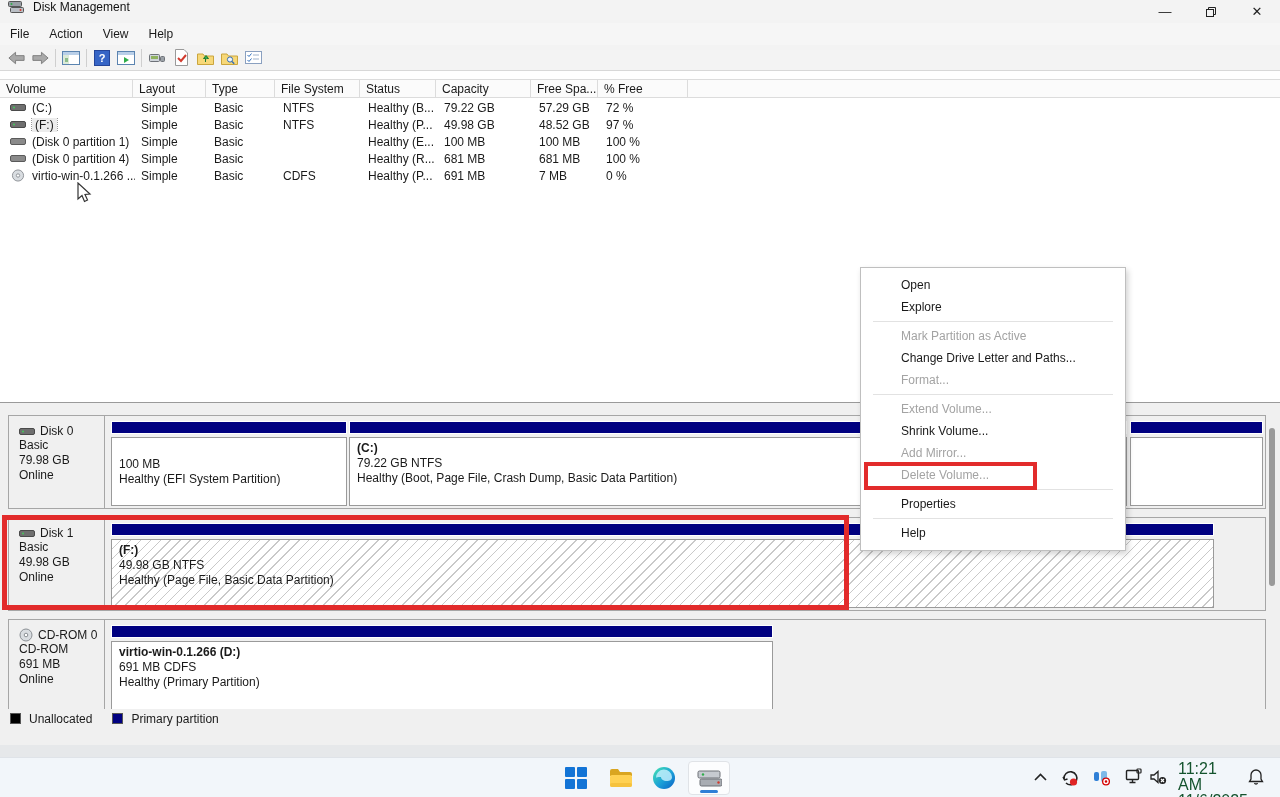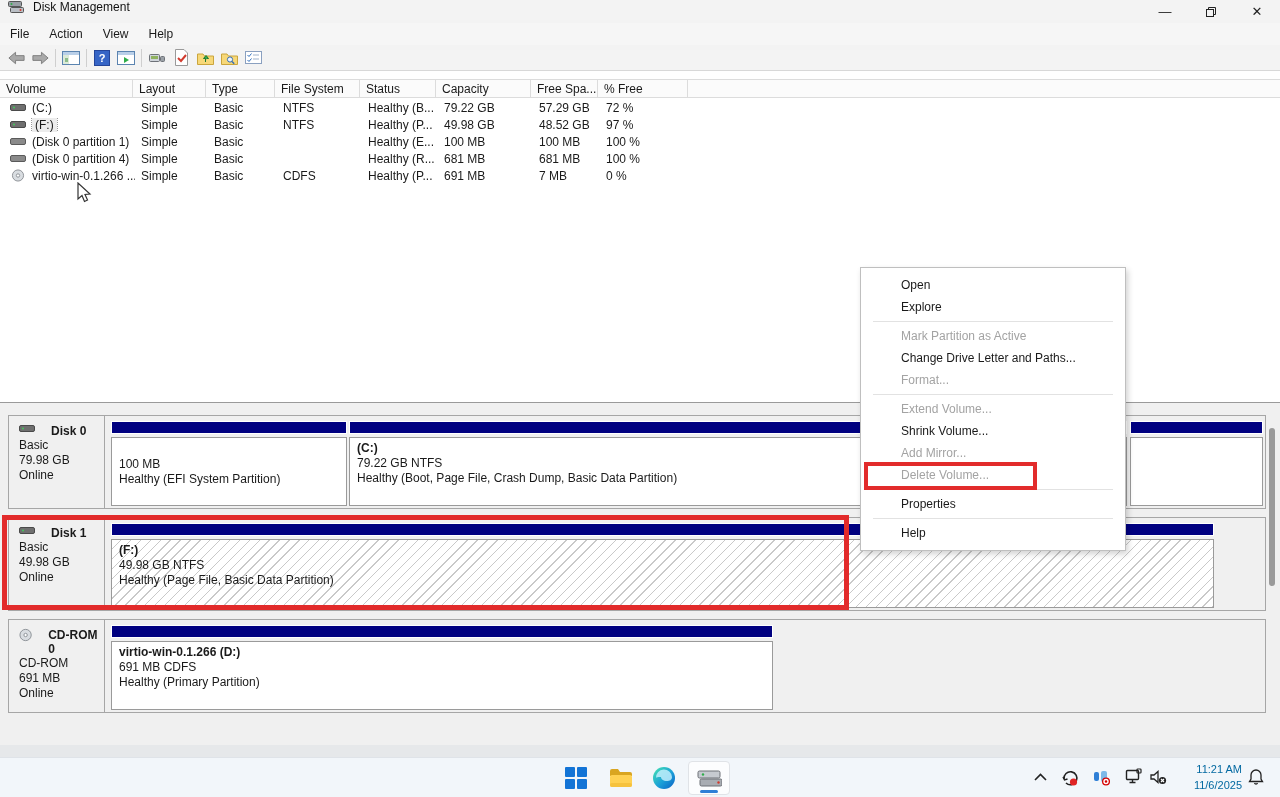--- a/index.html
+++ b/index.html
@@ -27,21 +27,21 @@
   .c-vol{width:135px;display:flex;align-items:center;padding-left:10px}
   .c-lay{width:73px}.c-typ{width:69px}.c-fs{width:85px}.c-st{width:76px}
   .c-cap{width:95px}.c-free{width:67px}.c-pct{width:90px}
   .vol-ic{width:16px;height:9px;margin-right:6px;flex:0 0 auto}
   .focus-wrap{background:#ececec;outline:1px dotted #9a9a9a;padding:0 3px}
 
   
   .graphpane{position:absolute;left:0;top:402px;width:1280px;height:343px;background:#f0f0f0;border-top:1px solid #9a9a9a}
   .diskrow{position:absolute;left:8px;width:1258px;height:94px;border:1px solid #a6a6a6;background:#f0f0f0}
   .dlabel{position:absolute;left:0;top:0;width:96px;height:100%;border-right:1px solid #a6a6a6;background:#f0f0f0;padding:8px 0 0 10px}
-  .dlabel .dname{font-weight:bold;font-size:12px;display:flex;gap:16px}
+  .dlabel .dname{font-weight:normal;font-size:12px;display:flex;align-items:center;gap:5px}
   .dlabel .dline{font-size:12px;line-height:15px}
   .part{position:absolute;top:5px;height:85px}
   .part-head{height:13px;background:#000080;border:1px solid #ffffff}
   .part-body{position:absolute;left:0;right:0;top:16px;bottom:0;background:#fff;border:1px solid #9a9a9a;padding:3px 7px;line-height:15px;font-size:12px;overflow:hidden;white-space:nowrap}
   .part-body.hatch{background:repeating-linear-gradient(135deg,#ffffff 0px,#ffffff 6px,#c9c9c9 6px,#c9c9c9 7px)}
   .part-body .ptitle{font-weight:bold}
   .part-body.no-title{padding-top:19px}
   .vscroll{position:absolute;left:1269px;top:25px;width:6px;height:158px;background:#9a9a9a;border-radius:3px}
   .legend{position:absolute;left:0;top:306px;width:1280px;height:19px;background:#f0f0f0;display:flex;align-items:center;gap:8px;padding-left:10px}
   .swatch{width:11px;height:11px;border:1px solid #555}
@@ -59,21 +59,21 @@
   .anno{position:absolute;border:5px solid #e22b2b;background:transparent;pointer-events:none}
   .anno-delete{left:864px;top:462px;width:173px;height:28px;z-index:60;border-width:4px}
   .anno-disk1{left:2px;top:515px;width:847px;height:95px;z-index:30}
 
   
   .taskbar{position:absolute;left:0;top:757px;width:1280px;height:40px;background:#f2f6fa;border-top:1px solid #dfe3e8}
   .tb-ic{position:absolute;top:7px;width:26px;height:26px;display:flex;align-items:center;justify-content:center}
   .tb-active{position:absolute;left:688px;top:3px;width:42px;height:34px;background:rgba(255,255,255,.75);border:1px solid #e0e3e7;border-radius:4px}
   .tb-pill{position:absolute;left:700px;top:790px;width:18px;height:3px;border-radius:2px;z-index:5}
   .tray-ic{position:absolute;top:9px;width:20px;height:20px;display:flex;align-items:center;justify-content:center}
-  .clock{position:absolute;left:1178px;top:3px;width:64px;height:34px;text-align:right;font-size:11px;line-height:16px;color:#0369a1}
+  .clock{position:absolute;left:1178px;top:3px;width:64px;height:34px;font-size:16px;line-height:16px;color:#14532d}
 
   .cursor{position:absolute;left:76px;top:182px;z-index:70;pointer-events:none}
 </style>
 </head>
 <body>
 
 <div class="titlebar">
   <svg class="app-icon" viewBox="0 0 16 14">
     <rect x="0.5" y="1.5" width="13" height="5" rx="1" fill="#9aa0a6" stroke="#555"></rect>
     <rect x="2.5" y="7.5" width="13" height="5" rx="1" fill="#b9bec4" stroke="#555"></rect>
@@ -345,20 +345,26 @@
       <div class="part-body">
         <div class="ptitle">virtio-win-0.1.266  (D:)</div>
         <div>691 MB CDFS</div>
         <div>Healthy (Primary Partition)</div>
       </div>
     </div>
   </div>
 
   <div class="vscroll"></div>
 
+  <div class="legend">
+    <span class="swatch" style="background:#000"></span>
+    <span class="ltext">Unallocated</span>
+    <span class="swatch" style="background:#000080"></span>
+    <span class="ltext">Primary partition</span>
+  </div>
 </div>
 
 <div class="desktop-strip"></div>
 
 <div class="ctxmenu">
   <div class="mi">Open</div>
   <div class="mi">Explore</div>
   <div class="msep"></div>
   <div class="mi disabled">Mark Partition as Active</div>
   <div class="mi">Change Drive Letter and Paths...</div>

